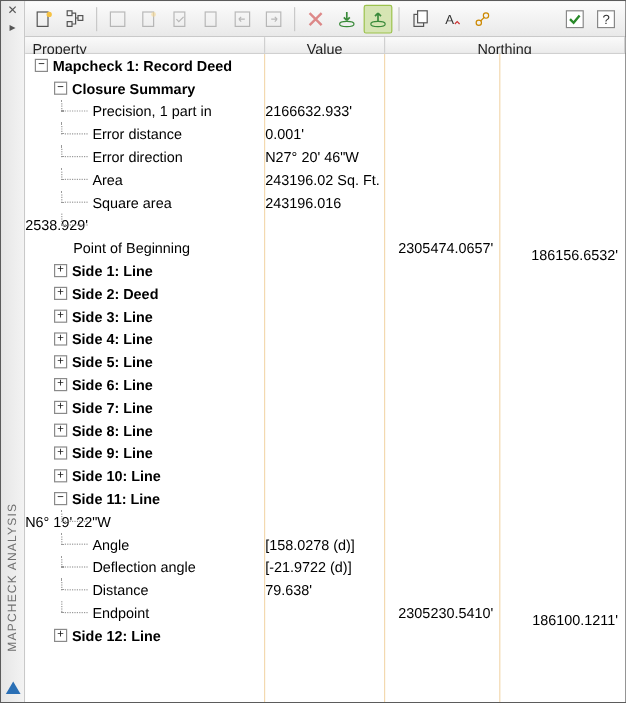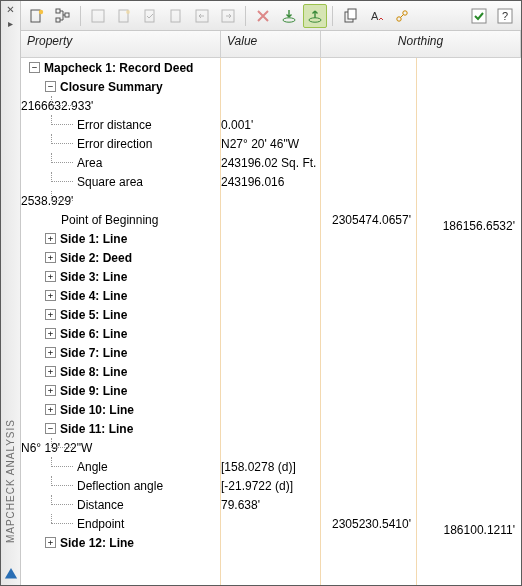--- a/index.html
+++ b/index.html
@@ -12,24 +12,24 @@
   .rail-bottom { display:flex; flex-direction:column; align-items:center; gap:24px; }
   .rail-logo { width:14px; height:14px; }
   .main { flex:1; display:flex; flex-direction:column; }
   .toolbar { height:30px; background:linear-gradient(to bottom,#fcfcfc,#e9e9e9); border-bottom:1px solid #c9c9c9; display:flex; align-items:center; padding:0 4px; gap:2px; }
   .tbtn { width:24px; height:24px; display:flex; align-items:center; justify-content:center; border-radius:2px; }
   .tbtn svg { width:16px; height:16px; }
   .tbtn.disabled { opacity:0.55; }
   .tbtn.active { background:#d6e5b3; border:1px solid #9cc24d; }
   .tsep { width:1px; height:20px; background:#c9c9c9; margin:0 3px; }
   .tspacer { flex:1; }
-  .header { height:27px; display:flex; border-bottom:1px solid #d0d0d0; background:linear-gradient(to bottom,#fafafa,#ececec); font-size:12px; color:#222;font-style:italic; }
+  .header { height:14px; display:flex; border-bottom:1px solid #d0d0d0; background:linear-gradient(to bottom,#fafafa,#ececec); font-size:12px; color:#222; }
   .header > div { padding:3px 6px; border-right:1px solid #d0d0d0; }
   .col-prop { width:200px; }
-  .col-val  { width:100px; text-align:left; }
+  .col-val  { width:100px; text-align:center; }
   .col-east { width:96px; text-align:left; }
   .col-north{ flex:1; text-align:center; border-right:none; }
   .grid { flex:1; overflow:auto; position:relative; background:#fff; }
   .grid::before { content:""; position:absolute; top:0; bottom:0; left:199px; width:1px; background:#f3d9b0; }
   .grid::after  { content:""; position:absolute; top:0; bottom:0; left:299px; width:1px; background:#f3d9b0; }
   .vline3 { position:absolute; top:0; bottom:0; left:395px; width:1px; background:#f3d9b0; }
   .row { display:flex; height:19px; align-items:center; position:relative; }
   .row .c-prop { width:200px; padding-left:8px; display:flex; align-items:center; white-space:nowrap; overflow:hidden; }
   .row .c-val  { width:100px; text-align:left; padding-right:6px; white-space:nowrap; }
   .row .c-east { width:96px;  text-align:right; padding-right:6px; white-space:nowrap; }
@@ -187,20 +187,21 @@
       <div class="row">
         <div class="c-prop indent1">
             <span class="exp">−</span>
             <span class="bold">Closure Summary</span>
           </div>
         <div class="c-val"></div>
           <div class="c-east"></div>
           <div class="c-north"></div>
       </div>
       <div class="row leaf-guide">
+          <div class="c-prop leaf-text">Precision, 1 part in</div>
           <div class="c-val">2166632.933'</div>
           <div class="c-east"></div>
           <div class="c-north"></div>
         </div>
       <div class="row leaf-guide">
           <div class="c-prop leaf-text">Error distance</div>
           <div class="c-val">0.001'</div>
           <div class="c-east"></div>
           <div class="c-north"></div>
         </div>

